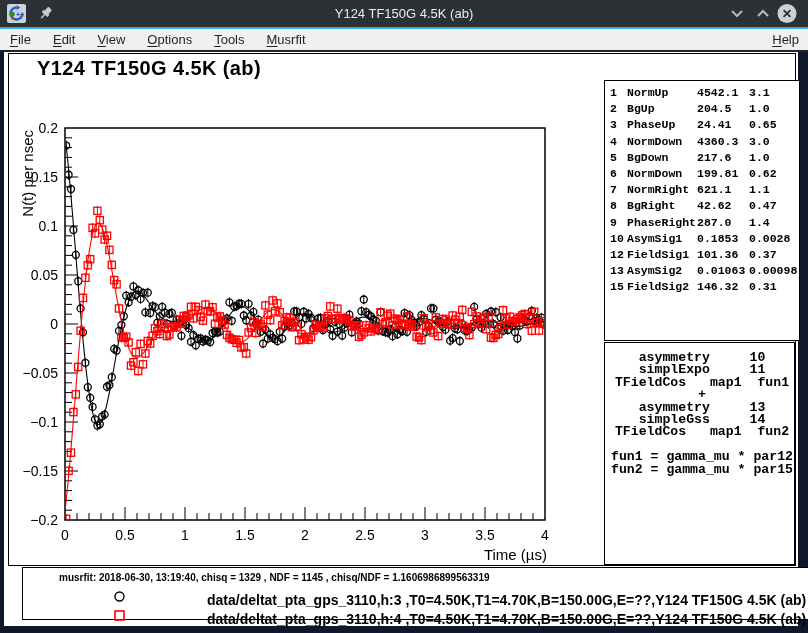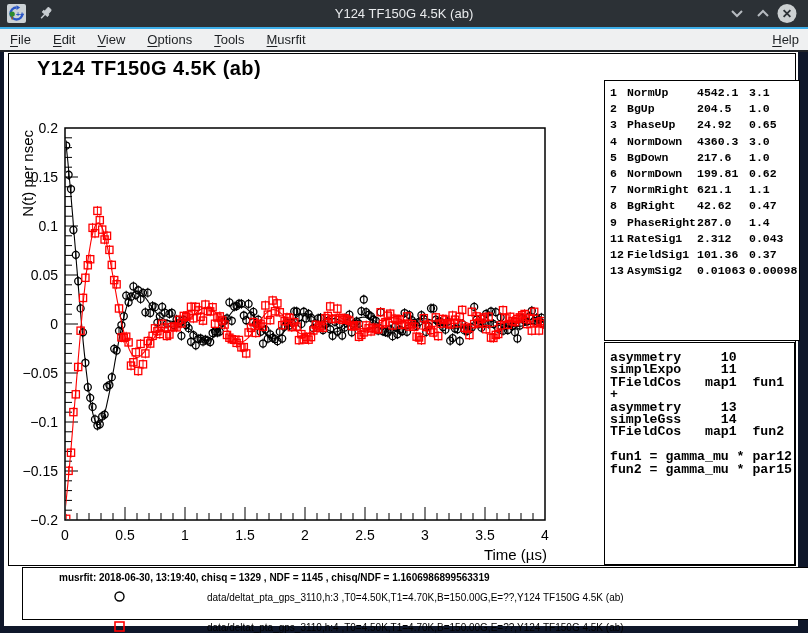--- a/index.html
+++ b/index.html
@@ -25,29 +25,29 @@
   
   .canvas{position:absolute;left:4px;top:52px;width:794px;height:574px;background:#ffffff;}
   .main-pad{position:absolute;left:4px;top:1px;width:786px;height:511px;border:1.5px solid #000;}
   .plot-title{position:absolute;left:28px;top:3px;font-size:20px;font-weight:bold;
               letter-spacing:.4px;color:#000;}
   #plot{position:absolute;left:0;top:0;}
   .param-panel{position:absolute;left:595px;top:26px;width:189px;height:255px;border:1.5px solid #000;
                padding:4px 0 0 5px;box-sizing:content-box;background:#fff;
                font-family:"Liberation Mono",monospace;font-weight:bold;font-size:11.5px;line-height:16.2px;color:#000;}
   .p-row{display:grid;grid-template-columns:17px 70px 52px auto;white-space:nowrap;}
-  .theory-panel{position:absolute;left:595px;top:288px;width:189px;height:221px;border:1.5px solid #000;background:#fff;}
+  .theory-panel{position:absolute;left:595px;top:288px;width:189px;height:221px;border:1.5px solid #000;background:#fff;text-align:center;}
   .theory-panel pre{margin:9px 0 0 5px;font-family:"Liberation Mono",monospace;font-weight:bold;
                font-size:13.2px;line-height:12.4px;color:#000;}
   
   .legend-pad{position:absolute;left:4px;top:515px;width:786px;height:51px;border:1.5px solid #000;background:#fff;margin-left:14px;}
   .status-text{position:absolute;left:36px;top:4px;font-size:10px;font-weight:bold;color:#000;white-space:nowrap;}
   .legend-row{position:absolute;left:0;width:100%;height:14px;}
   .legend-row .mk{position:absolute;left:90px;top:0;}
-  .legend-row .lb{position:absolute;left:184px;top:2px;font-size:10px;font-weight:normal;color:#000;white-space:nowrap;}
+  .legend-row .lb{position:absolute;left:184px;top:2px;font-size:14px;font-weight:bold;color:#000;white-space:nowrap;}
 </style>
 </head>
 <body>
 
 <div class="window">
 
   <div class="titlebar">
     <svg class="app-icon" viewBox="0 0 19 19">
       <rect x="0" y="0" width="19" height="19" rx="2" fill="#ccd2d6"></rect>
       <path d="M15.5 9.5 A6 6 0 1 1 9.5 3.5" fill="none" stroke="#2a56c6" stroke-width="2.4"></path>
@@ -1029,21 +1029,21 @@
           </div>
           <div class="p-row">
             <span>2</span>
             <span>BgUp</span>
             <span>204.5</span>
             <span>1.0</span>
           </div>
           <div class="p-row">
             <span>3</span>
             <span>PhaseUp</span>
-            <span>24.92</span>
+            <span>24.41</span>
             <span>0.65</span>
           </div>
           <div class="p-row">
             <span>4</span>
             <span>NormDown</span>
             <span>4360.3</span>
             <span>3.0</span>
           </div>
           <div class="p-row">
             <span>5</span>
@@ -1069,36 +1069,42 @@
             <span>42.62</span>
             <span>0.47</span>
           </div>
           <div class="p-row">
             <span>9</span>
             <span>PhaseRight</span>
             <span>287.0</span>
             <span>1.4</span>
           </div>
           <div class="p-row">
-            <span>11</span>
-            <span>RateSig1</span>
-            <span>2.312</span>
-            <span>0.043</span>
+            <span>10</span>
+            <span>AsymSig1</span>
+            <span>0.1853</span>
+            <span>0.0028</span>
           </div>
           <div class="p-row">
             <span>12</span>
             <span>FieldSig1</span>
             <span>101.36</span>
             <span>0.37</span>
           </div>
           <div class="p-row">
             <span>13</span>
             <span>AsymSig2</span>
             <span>0.01063</span>
             <span>0.00098</span>
+          </div>
+          <div class="p-row">
+            <span>15</span>
+            <span>FieldSig2</span>
+            <span>146.32</span>
+            <span>0.31</span>
           </div>
         </div>
       <div class="theory-panel">
         <pre id="theoryText">asymmetry     10
 simplExpo     11
 TFieldCos   map1  fun1
 +
 asymmetry     13
 simpleGss     14
 TFieldCos   map1  fun2
@@ -1110,21 +1116,21 @@
 
     <div class="legend-pad">
       <div class="status-text">musrfit: 2018-06-30, 13:19:40, chisq = 1329 , NDF = 1145 , chisq/NDF = 1.1606986899563319</div>
       <div id="legendRows">
           <div class="legend-row" style="top: 22px;">
             <svg width="13" height="13" class="mk">
               <circle cx="6.5" cy="6.5" r="4.5" fill="none" stroke="#000000" stroke-width="1.4"></circle>
             </svg>
             <span class="lb">data/deltat_pta_gps_3110,h:3 ,T0=4.50K,T1=4.70K,B=150.00G,E=??,Y124 TF150G 4.5K (ab)</span>
           </div>
-          <div class="legend-row" style="top: 52px; text-align: center;">
+          <div class="legend-row" style="top: 41px; text-align: center;">
             <svg width="13" height="13" class="mk">
               <rect x="2" y="2" width="9" height="9" fill="none" stroke="#ff0000" stroke-width="1.6"></rect>
             </svg>
             <span class="lb">data/deltat_pta_gps_3110,h:4 ,T0=4.50K,T1=4.70K,B=150.00G,E=??,Y124 TF150G 4.5K (ab)</span>
           </div>
         </div>
     </div>
 
   </div>
 </div>

